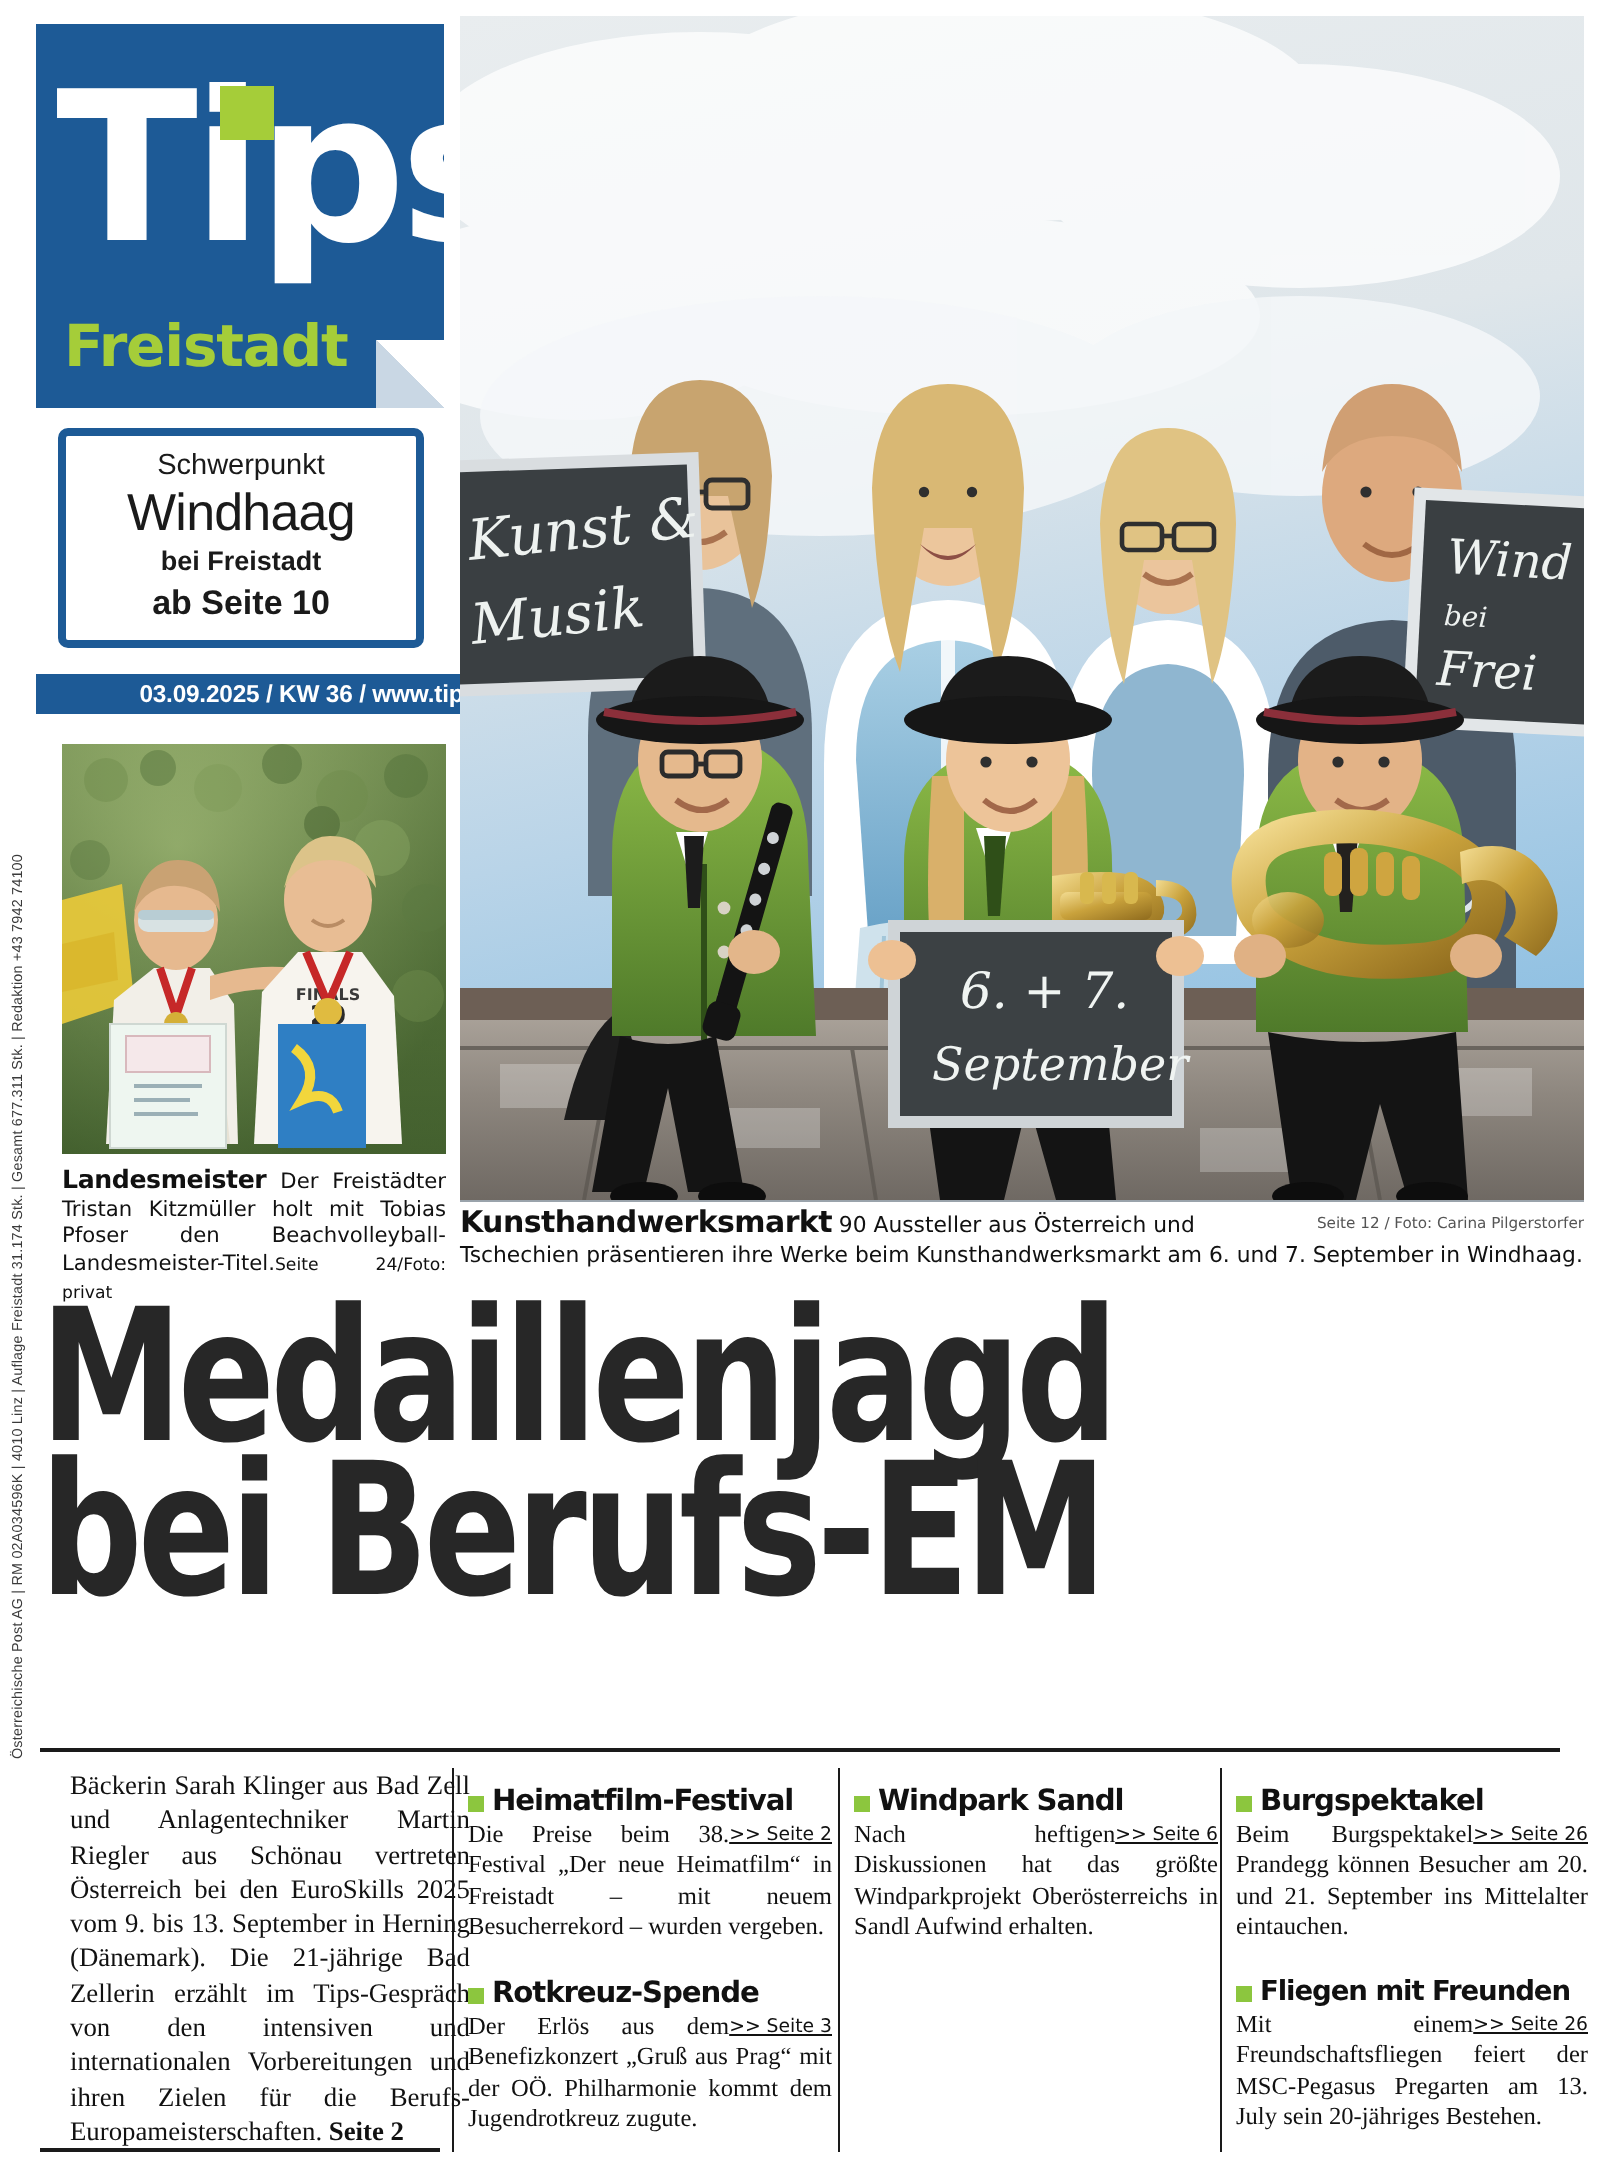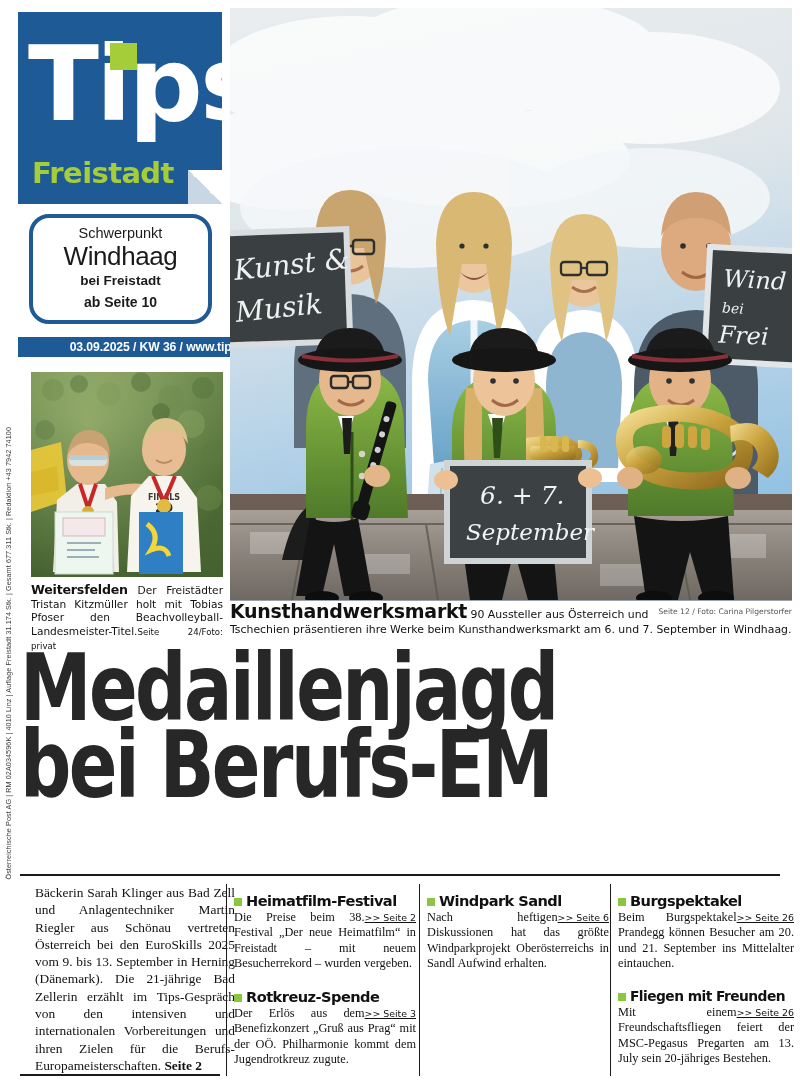--- a/index.html
+++ b/index.html
@@ -50,29 +50,29 @@
   #logo-sub{
     position:absolute;left:14px;top:144px;
     font-size:29px;font-weight:bold;color:#a5cd39;
     letter-spacing:-0.6px;
     font-family:"DejaVu Sans", sans-serif;
   }
 
   
   #focus-box{
     position:absolute;left:29px;top:214px;width:183px;height:110px;
-    border:4px solid #1d5a96;border-radius:20px;
+    border:4px solid #1d5a96;border-radius:5px;
     background:#fff;
     display:flex;flex-direction:column;align-items:center;justify-content:center;
     text-align:center;box-sizing:border-box;
   }
   #focus-box .l1{font-size:14.5px;color:#1a1a1a;line-height:18px;}
   #focus-box .l2{font-size:26px;font-weight:normal;color:#1a1a1a;line-height:29px;letter-spacing:-.4px;}
   #focus-box .l3{font-size:13.5px;font-weight:bold;color:#1a1a1a;line-height:19px;}
-  #focus-box .l4{font-size:14px;font-weight:bold;color:#1a1a1a;line-height:24px;}
+  #focus-box .l4{font-size:17px;font-weight:bold;color:#1a1a1a;line-height:24px;}
 
   
   #date-bar{
     position:absolute;left:18px;top:337px;width:204px;height:20px;
     background:#1d5a96;color:#fff;
     font-size:12.2px;font-weight:bold;
     display:flex;align-items:center;justify-content:center;
     letter-spacing:-.1px;
     padding-left:41px;
   }
@@ -98,21 +98,21 @@
     position:absolute;left:230px;top:8px;width:562px;height:592px;
     overflow:hidden;background:#cfd8df;
   }
   #main-photo svg{display:block;}
 
   #main-caption{
     position:absolute;left:230px;top:604px;width:562px;
     font-family:"DejaVu Sans", sans-serif;
     font-size:10.9px;line-height:14.6px;color:#111;
   }
-  #main-caption b{font-size:19px;letter-spacing:-.3px;}
+  #main-caption b{font-size:15px;letter-spacing:-.3px;}
   #main-caption .credit{
     float:right;font-size:7.6px;color:#555;margin-top:1px;
   }
   #caption-rule{
     position:absolute;left:230px;top:600px;width:562px;height:1px;background:#9aa3ab;
   }
 
   
   #headline{
     position:absolute;left:20px;top:650px;width:760px;
@@ -266,21 +266,21 @@
         <path d="M122 104 l11 26 l11 -26" stroke="#c62828" stroke-width="4" fill="none"></path>
         <circle cx="133" cy="134" r="7" fill="#e0bb40"></circle>
 
         <rect x="108" y="140" width="44" height="62" fill="#2f7fc4"></rect>
         <path d="M116 152 q14 10 4 26 q14 -6 18 6" stroke="#f2d63c" stroke-width="5" fill="none"></path>
       </g>
     </svg>
   </div>
 
   <div id="sport-caption">
-    <b>Weitersfelden</b><span> Der Freistädter Tristan Kitzmüller holt mit Tobias Pfoser den Beachvolleyball-Landesmeister-Titel.</span><span class="credit">Seite 24/Foto: privat</span>
+    <b>Landesmeister</b><span> Der Freistädter Tristan Kitzmüller holt mit Tobias Pfoser den Beachvolleyball-Landesmeister-Titel.</span><span class="credit">Seite 24/Foto: privat</span>
   </div>
 
   <div id="main-photo">
     <svg width="562" height="592" viewBox="0 0 562 592" xmlns="http://www.w3.org/2000/svg">
       <defs>
         <linearGradient id="sky" x1="0" y1="0" x2="0.2" y2="1">
           <stop offset="0%" stop-color="#e9edef"></stop>
           <stop offset="40%" stop-color="#dfe6ea"></stop>
           <stop offset="70%" stop-color="#b9d4e8"></stop>
           <stop offset="100%" stop-color="#8fc0e2"></stop>

